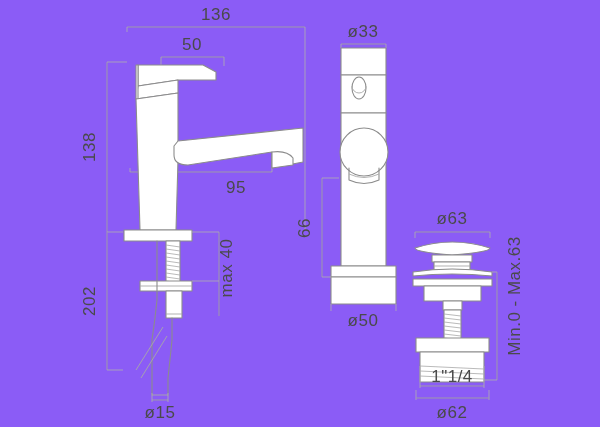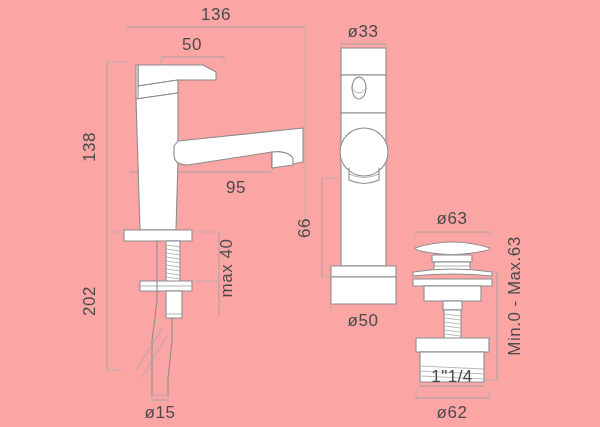--- a/index.html
+++ b/index.html
@@ -7,21 +7,21 @@
     padding: 0;
     background: #ffffff;
   }
   body {
     font-family: "Liberation Sans", sans-serif;
   }
   #sheet {
     position: relative;
     width: 600px;
     height: 427px;
-    background: #fca5a5;
+    background: #8b5cf6;
     overflow: hidden;
   }
   #sheet svg {
     position: absolute;
     left: 0;
     top: 0;
   }
   .dim-text {
     font-family: "Liberation Sans", sans-serif;
     font-size: 17px;

